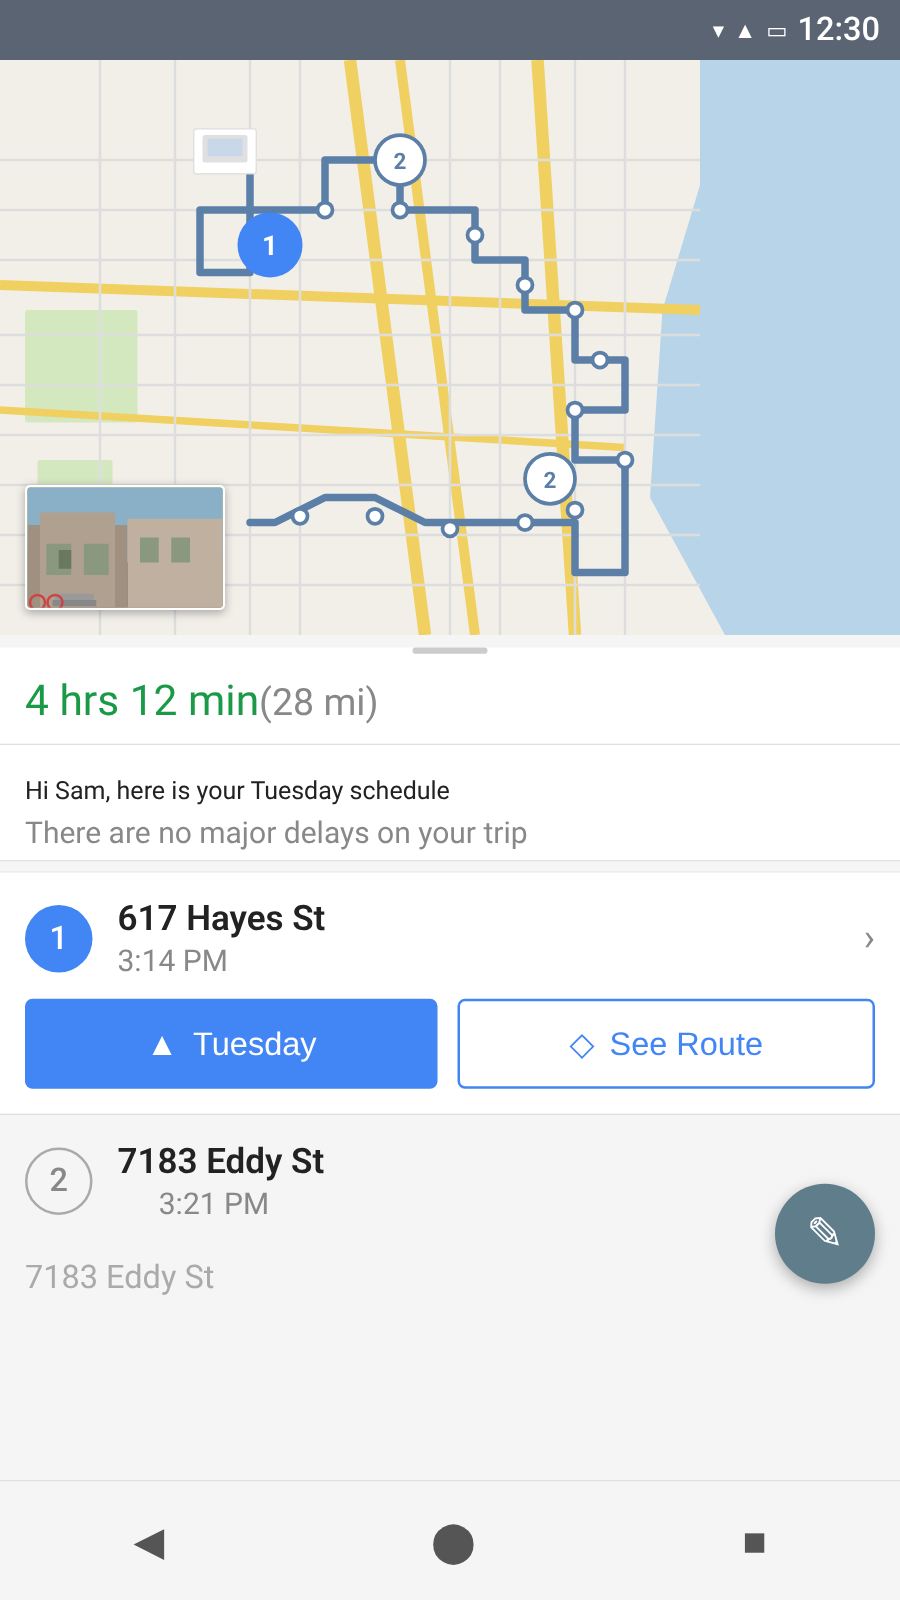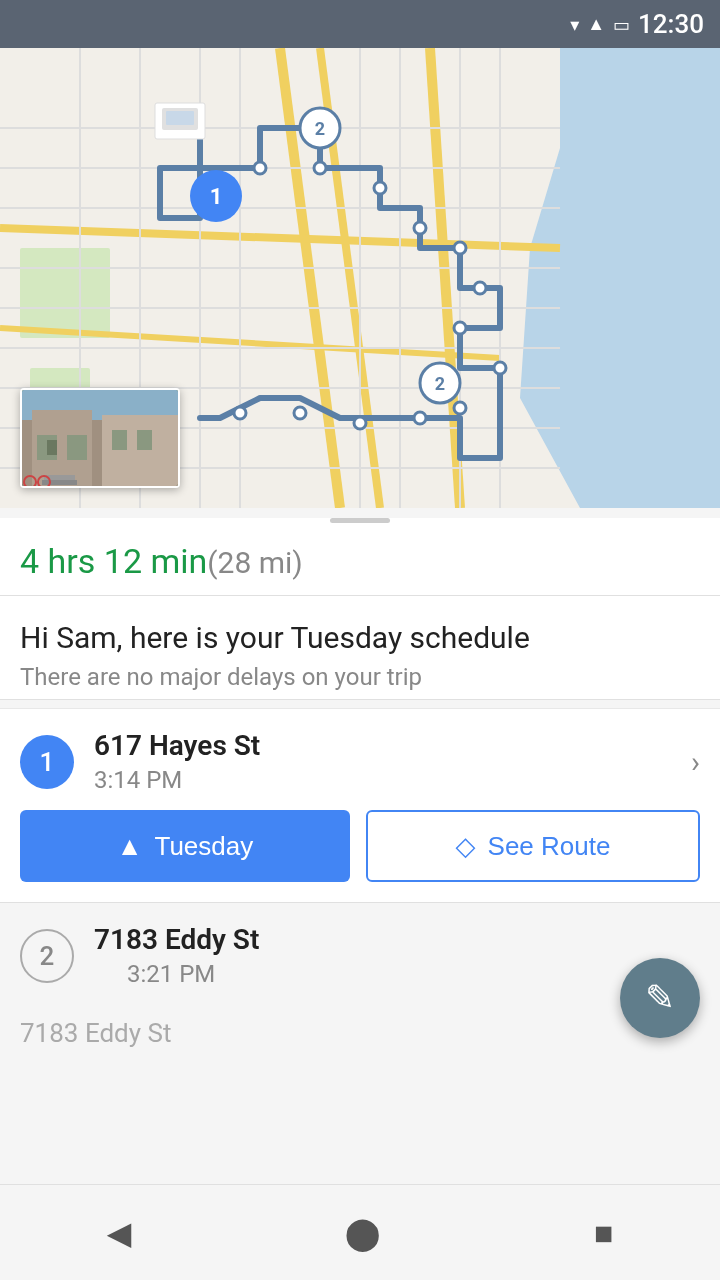--- a/index.html
+++ b/index.html
@@ -132,21 +132,21 @@
       background: #e0e0e0;
       margin: 0 0;
     }
 
     
     .schedule-header {
       padding: 24px 20px 8px;
       background: white;
     }
     .schedule-title {
-      font-size: 30px;
+      font-size: 20px;
       color: #222;
       font-weight: 400;
       margin-bottom: 8px;
     }
     .schedule-subtitle {
       font-size: 24px;
       color: #888;
     }
 
     

